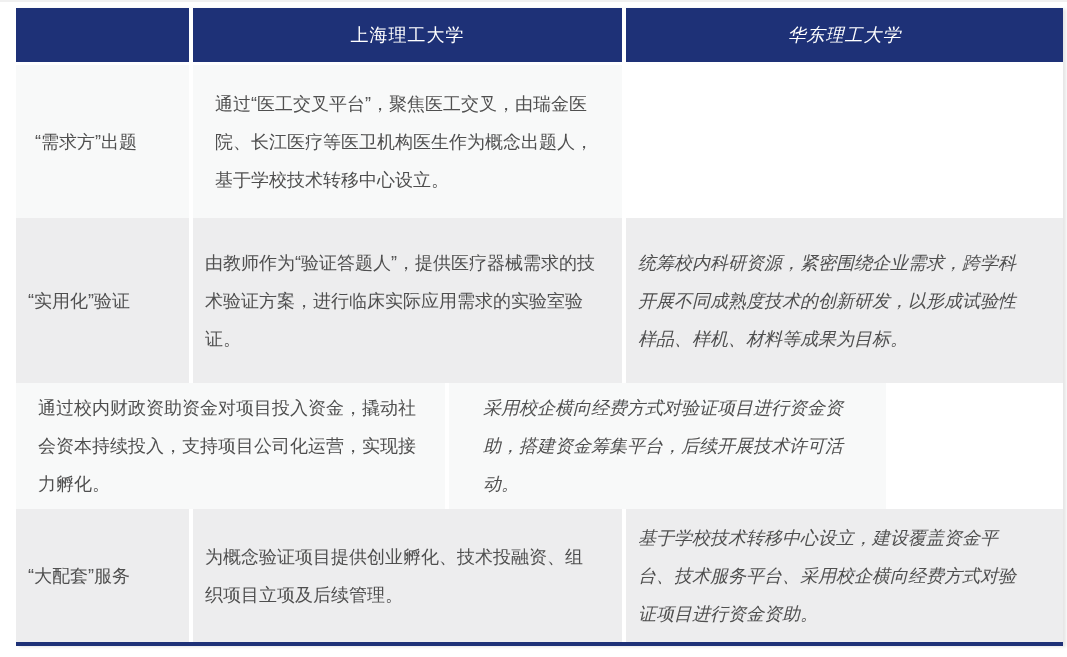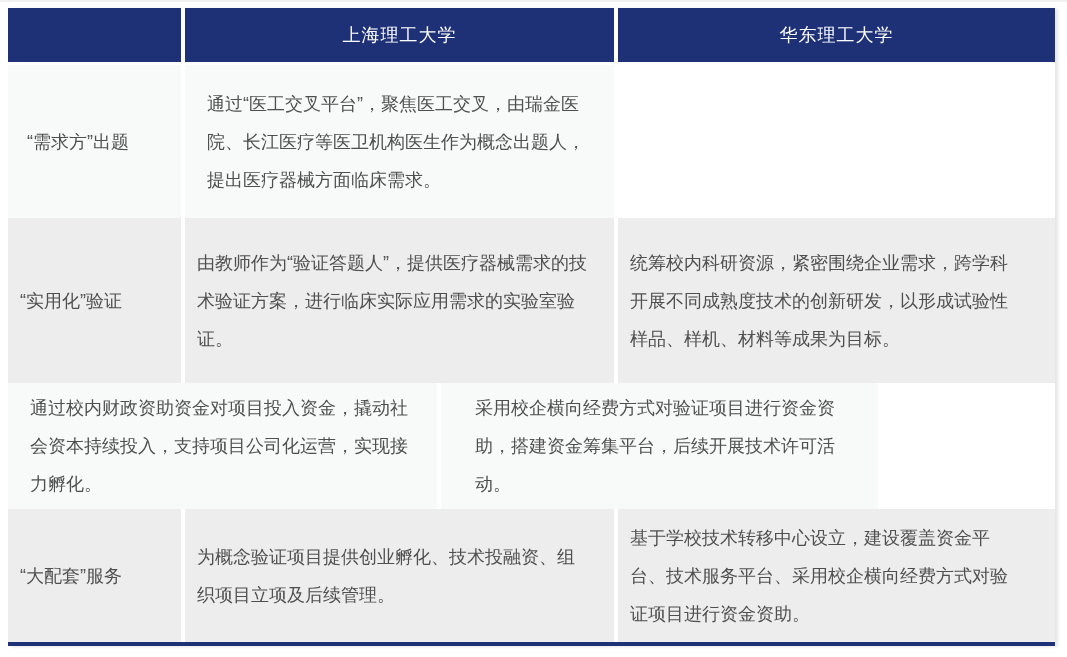--- a/index.html
+++ b/index.html
@@ -14,21 +14,21 @@
   .page-top-edge {
     position: absolute;
     top: 0; left: 0;
     width: 1067px;
     height: 2px;
     background: #f0f0f0;
   }
   .cmp-table {
     position: absolute;
     top: 8px;
-    left: 8px;
+    left: 16px;
     width: 1047px;
     box-shadow: 3px 1px 3px rgba(0,0,0,0.10);
     background: #ffffff;
   }
   .t-row {
     display: flex;
     gap: 4px;
     background: #ffffff;
   }
   .t-header { height: 54px; margin-bottom: 3px; }
@@ -37,21 +37,21 @@
     color: #ffffff;
     display: flex;
     align-items: center;
     justify-content: center;
     font-size: 18px;
     letter-spacing: 1px;
   }
   .cell { box-sizing: border-box; }
   .col-label { width: 173px; flex: 0 0 173px; }
   .col-sh    { width: 429px; flex: 0 0 429px; }
-  .col-hd    { width: 437px; flex: 0 0 437px; }
+  .col-hd    { width: 437px; flex: 0 0 437px; font-style: italic; }
 
   .body-row .cell {
     display: flex;
     align-items: center;
     color: #4f4f4f;
     font-size: 18px;
     line-height: 38px;
   }
   .body-row .col-label { padding-left: 19px; padding-right: 8px; }
   .body-row .col-sh    { padding-left: 22px; padding-right: 22px; }
@@ -79,21 +79,21 @@
 <div class="cmp-table">
 
   <div class="t-row t-header">
     <div class="cell col-label"></div>
     <div class="cell col-sh">上海理工大学</div>
     <div class="cell col-hd">华东理工大学</div>
   </div>
 
   <div class="t-row body-row shade-light r1">
     <div class="cell col-label">“需求方”出题</div>
-    <div class="cell col-sh">通过“医工交叉平台”，聚焦医工交叉，由瑞金医院、长江医疗等医卫机构医生作为概念出题人，提出医疗器械方面临床需求。</div>
+    <div class="cell col-sh">通过“医工交叉平台”，聚焦医工交叉，由瑞金医院、长江医疗等医卫机构医生作为概念出题人，基于学校技术转移中心设立。</div>
   </div>
 
   <div class="t-row body-row shade-dark r2">
     <div class="cell col-label">“实用化”验证</div>
     <div class="cell col-sh">由教师作为“验证答题人”，提供医疗器械需求的技术验证方案，进行临床实际应用需求的实验室验证。</div>
     <div class="cell col-hd">统筹校内科研资源，紧密围绕企业需求，跨学科开展不同成熟度技术的创新研发，以形成试验性样品、样机、材料等成果为目标。</div>
   </div>
 
   <div class="t-row body-row shade-light r3">
     <div class="cell col-sh">通过校内财政资助资金对项目投入资金，撬动社会资本持续投入，支持项目公司化运营，实现接力孵化。</div>

